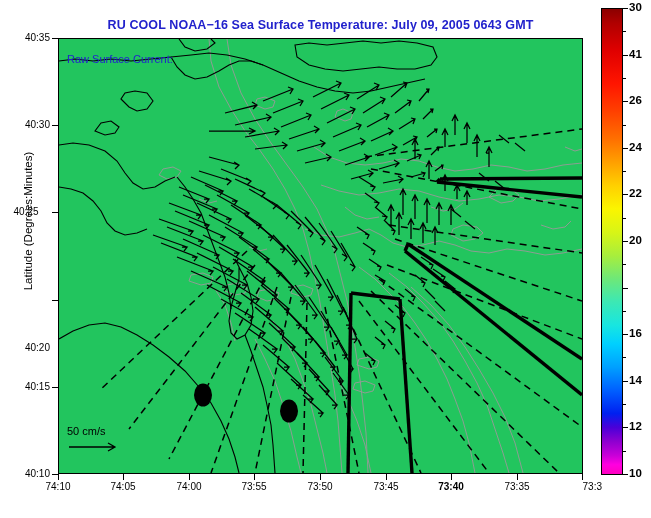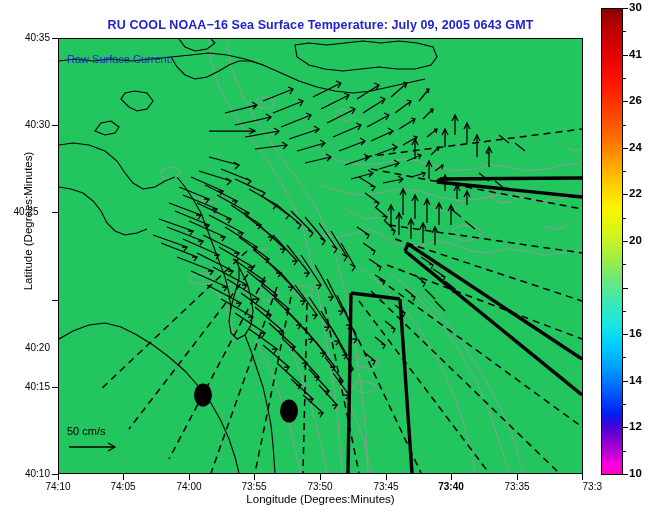--- a/index.html
+++ b/index.html
@@ -437,21 +437,20 @@
     <div class="xtick-label" style="left:30px;  top:481px;">74:10</div>
     <div class="xtick-label" style="left:95px;  top:481px;">74:05</div>
     <div class="xtick-label" style="left:161px; top:481px;">74:00</div>
     <div class="xtick-label" style="left:226px; top:481px;">73:55</div>
     <div class="xtick-label" style="left:292px; top:481px;">73:50</div>
     <div class="xtick-label" style="left:358px; top:481px;">73:45</div>
     <div class="xtick-label" style="left:423px; top:481px;font-weight:bold;">73:40</div>
     <div class="xtick-label" style="left:489px; top:481px;">73:35</div>
     <div class="xtick-label" style="left:562px; top:481px; width:40px; text-align:right;">73:3</div>
   </div>
-  <div class="axis-title-x">Longitude (Degrees:Minutes)</div>
 
   <div>
     <div class="tick" style="left:52px; top:38px;  width:6px; height:1.3px;"></div>
     <div class="tick" style="left:52px; top:125px; width:6px; height:1.3px;"></div>
     <div class="tick" style="left:52px; top:212px; width:6px; height:1.3px;"></div>
     <div class="tick" style="left:52px; top:300px; width:6px; height:1.3px;"></div>
     <div class="tick" style="left:52px; top:387px; width:6px; height:1.3px;"></div>
     <div class="tick" style="left:52px; top:474px; width:6px; height:1.3px;"></div>
 
     <div class="ytick-label" style="left:2px; top:32px;">40:35</div>

